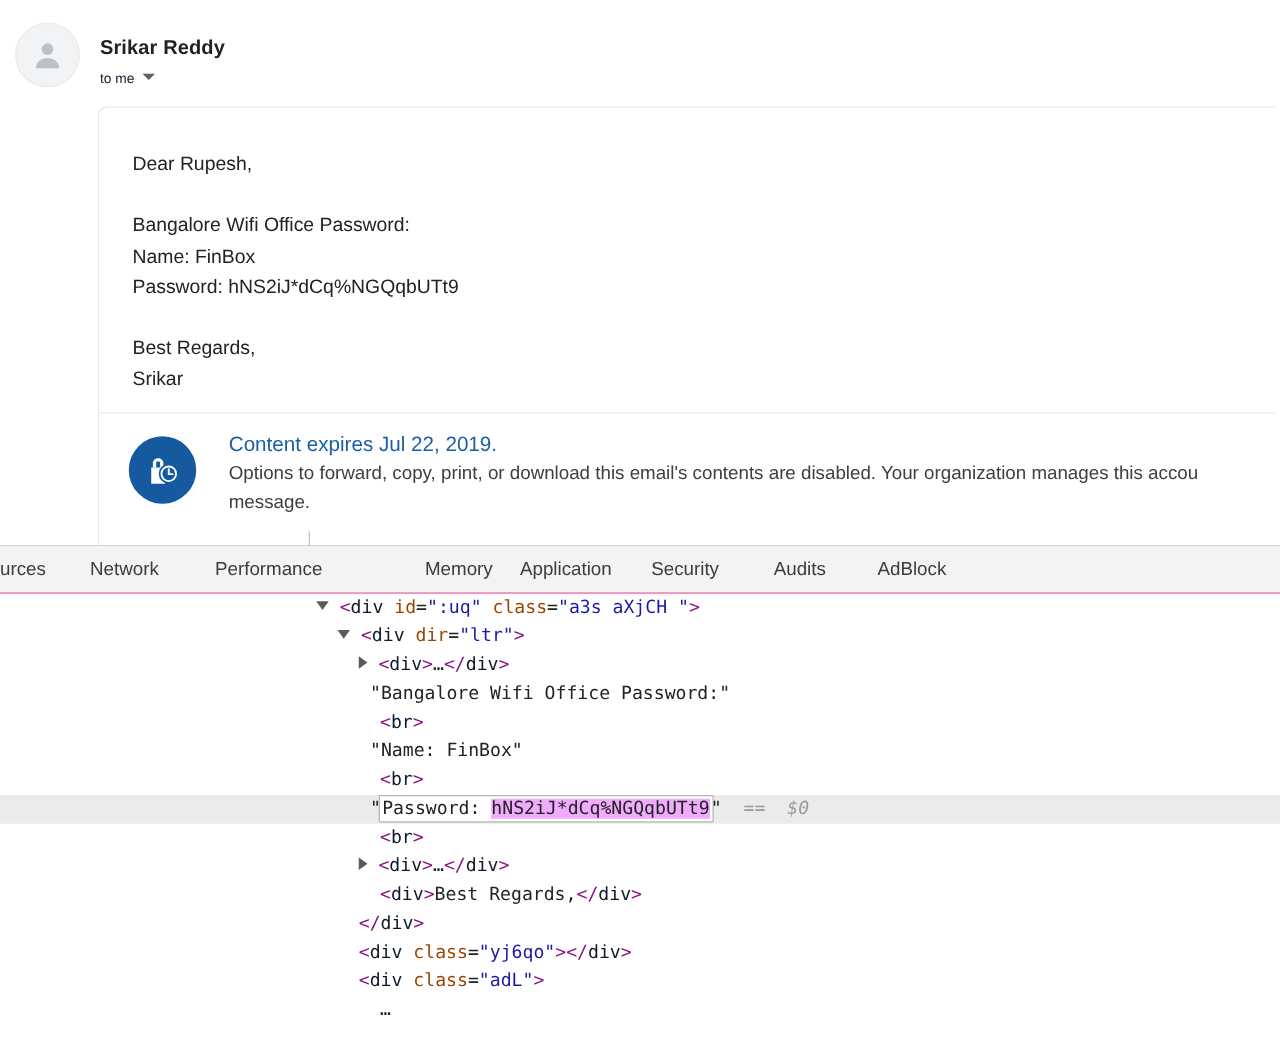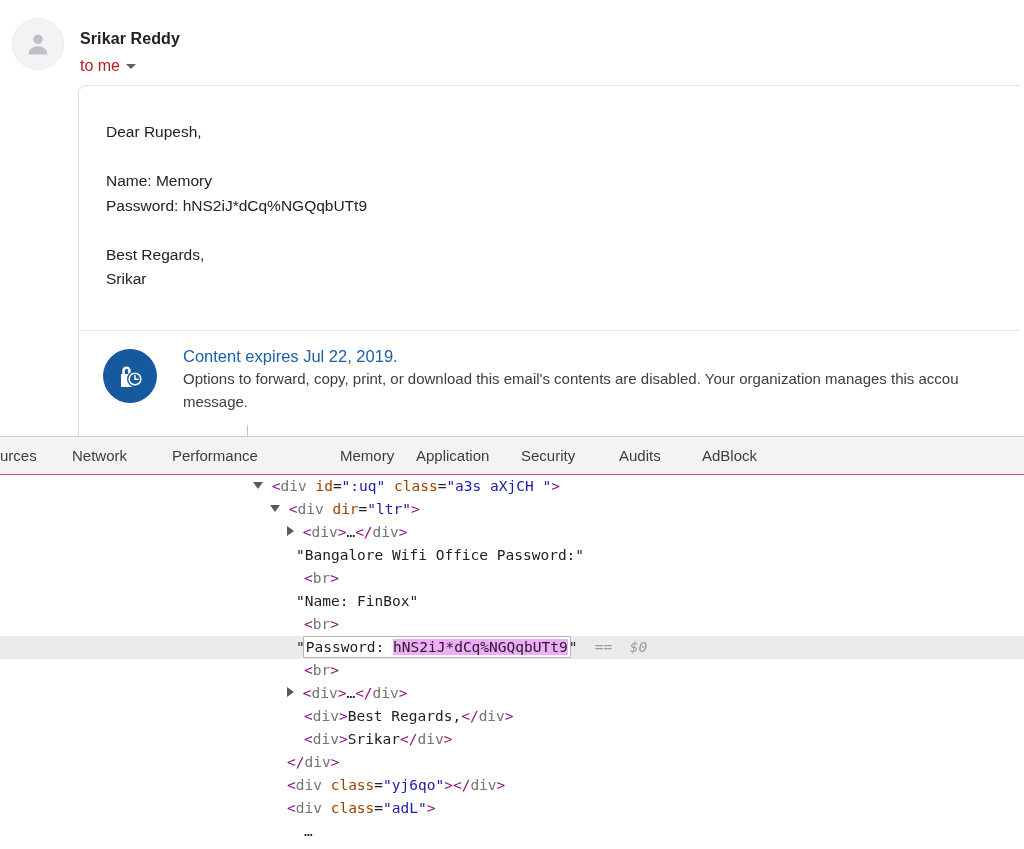--- a/index.html
+++ b/index.html
@@ -18,21 +18,21 @@
   .avatar {
     position: absolute; left: 0; top: 4px;
     width: 50px; height: 50px; border-radius: 50%;
     background: #f1f3f4; border: 1px solid #ececec;
   }
   .avatar svg { position:absolute; left:11px; top:11px; }
   .sender-name {
     position: absolute; left: 68px; top: 16px;
     font-size: 16px; font-weight: bold; color: #202124; letter-spacing: .1px;
   }
-  .to-line { position: absolute; left: 68px; top: 43px; font-size: 16px; color: #b91c1c; }
+  .to-line { position: absolute; left: 68px; top: 43px; font-size: 11px; color: #0f172a; }
   .to-line .caret {
     display: inline-block; margin-left: 6px; vertical-align: 2px;
     width: 0; height: 0; border-left: 5px solid transparent; border-right: 5px solid transparent;
     border-top: 5px solid #5f6368;
   }
 
   .mail-card {
     position: absolute; left: 78px; top: 85px; right: -2px; height: 351px;
     border: 1px solid #e0e0e0; border-right: none; border-bottom: none;
     border-top-left-radius: 8px; background: #fff; overflow: hidden;
@@ -68,21 +68,21 @@
     font-family: "DejaVu Sans Mono", monospace; font-size: 14.5px;
     overflow: hidden; background: #fff;
   }
   .dom-row { position: relative; height: 23px; line-height: 23px; white-space: pre; color: #222; }
   .dom-row.selected { background: #ebebeb; }
   .tri {
     display: inline-block; width: 0; height: 0; vertical-align: 1px;
     border-top: 5px solid transparent; border-bottom: 5px solid transparent; border-left: 7px solid #5a5a5a;
   }
   .tri.open { border-left: 5px solid transparent; border-right: 5px solid transparent; border-top: 7px solid #5a5a5a; border-bottom: none; vertical-align: 2px; }
-  .tag { color: #737373; }
+  .tag { color: #0f172a; }
   .attr { color: #994500; }
   .val { color: #1a1aa6; }
   .txt { color: #222; }
   .punct { color: #881280; }
   .dollar { color: #9b9b9b; font-style: italic; }
   .eq { color: #9b9b9b; }
   .editbox {
     display: inline-block; background: #fff; border: 1px solid #b4b4b4;
     padding: 1px 2px; margin: 0 -2px; border-radius: 1px; line-height: 18px;
   }
@@ -103,21 +103,22 @@
         </svg>
       </div>
       <div class="sender-name">Srikar Reddy</div>
       <div class="to-line"><span>to me</span><span class="caret"></span></div>
     </div>
 
     <div class="mail-card">
       <div class="mail-body">
           <div class="line">Dear Rupesh,</div>
           <div class="spacer"></div>
-          <div class="line">Name: Memory</div>
+          <div class="line">Bangalore Wifi Office Password:</div>
+          <div class="line">Name: FinBox</div>
           <div class="line">Password: hNS2iJ*dCq%NGQqbUTt9</div>
           <div class="spacer"></div>
           <div class="line">Best Regards,</div>
           <div class="line">Srikar</div>
         </div>
 
       <div class="expiry-divider"></div>
       <div class="expiry-box">
         <div class="expiry-icon">
           <svg width="32" height="32" viewBox="0 0 32 32">
@@ -158,21 +159,20 @@
         <div class="dom-row"><span style="display: inline-block; width: 270px;"></span><span class="tri open"></span> <span class="punct">&lt;</span><span class="tag">div</span><span class="txt"> </span><span class="attr">dir</span><span class="txt">=</span><span class="val">"ltr"</span><span class="punct">&gt;</span></div>
         <div class="dom-row"><span style="display: inline-block; width: 287px;"></span><span class="tri"></span> <span class="punct">&lt;</span><span class="tag">div</span><span class="punct">&gt;</span><span class="txt">…</span><span class="punct">&lt;/</span><span class="tag">div</span><span class="punct">&gt;</span></div>
         <div class="dom-row"><span style="display: inline-block; width: 296px;"></span><span class="txt">"Bangalore Wifi Office Password:"</span></div>
         <div class="dom-row"><span style="display: inline-block; width: 304px;"></span><span class="punct">&lt;</span><span class="tag">br</span><span class="punct">&gt;</span></div>
         <div class="dom-row"><span style="display: inline-block; width: 296px;"></span><span class="txt">"Name: FinBox"</span></div>
         <div class="dom-row"><span style="display: inline-block; width: 304px;"></span><span class="punct">&lt;</span><span class="tag">br</span><span class="punct">&gt;</span></div>
         <div class="dom-row selected"><span style="display: inline-block; width: 296px;"></span><span class="txt">"</span><span class="editbox"><span>Password: </span><span class="sel">hNS2iJ*dCq%NGQqbUTt9</span></span><span class="txt">"</span><span class="eq">  ==  </span><span class="dollar">$0</span></div>
         <div class="dom-row"><span style="display: inline-block; width: 304px;"></span><span class="punct">&lt;</span><span class="tag">br</span><span class="punct">&gt;</span></div>
         <div class="dom-row"><span style="display: inline-block; width: 287px;"></span><span class="tri"></span> <span class="punct">&lt;</span><span class="tag">div</span><span class="punct">&gt;</span><span class="txt">…</span><span class="punct">&lt;/</span><span class="tag">div</span><span class="punct">&gt;</span></div>
         <div class="dom-row"><span style="display: inline-block; width: 304px;"></span><span class="punct">&lt;</span><span class="tag">div</span><span class="punct">&gt;</span><span class="txt">Best Regards,</span><span class="punct">&lt;/</span><span class="tag">div</span><span class="punct">&gt;</span></div>
-        <div class="dom-row"><span style="display: inline-block; width: 304px;"></span><span class="punct">&lt;</span><span class="tag">div</span><span class="punct">&gt;</span><span class="txt">Srikar</span><span class="punct">&lt;/</span><span class="tag">div</span><span class="punct">&gt;</span></div>
         <div class="dom-row"><span style="display: inline-block; width: 287px;"></span><span class="punct">&lt;/</span><span class="tag">div</span><span class="punct">&gt;</span></div>
         <div class="dom-row"><span style="display: inline-block; width: 287px;"></span><span class="punct">&lt;</span><span class="tag">div</span><span class="txt"> </span><span class="attr">class</span><span class="txt">=</span><span class="val">"yj6qo"</span><span class="punct">&gt;&lt;/</span><span class="tag">div</span><span class="punct">&gt;</span></div>
         <div class="dom-row"><span style="display: inline-block; width: 287px;"></span><span class="punct">&lt;</span><span class="tag">div</span><span class="txt"> </span><span class="attr">class</span><span class="txt">=</span><span class="val">"adL"</span><span class="punct">&gt;</span></div>
         <div class="dom-row"><span style="display: inline-block; width: 304px;"></span><span class="txt">…</span></div>
       </div>
   </div>
 
 </div>
 
 </body></html>

